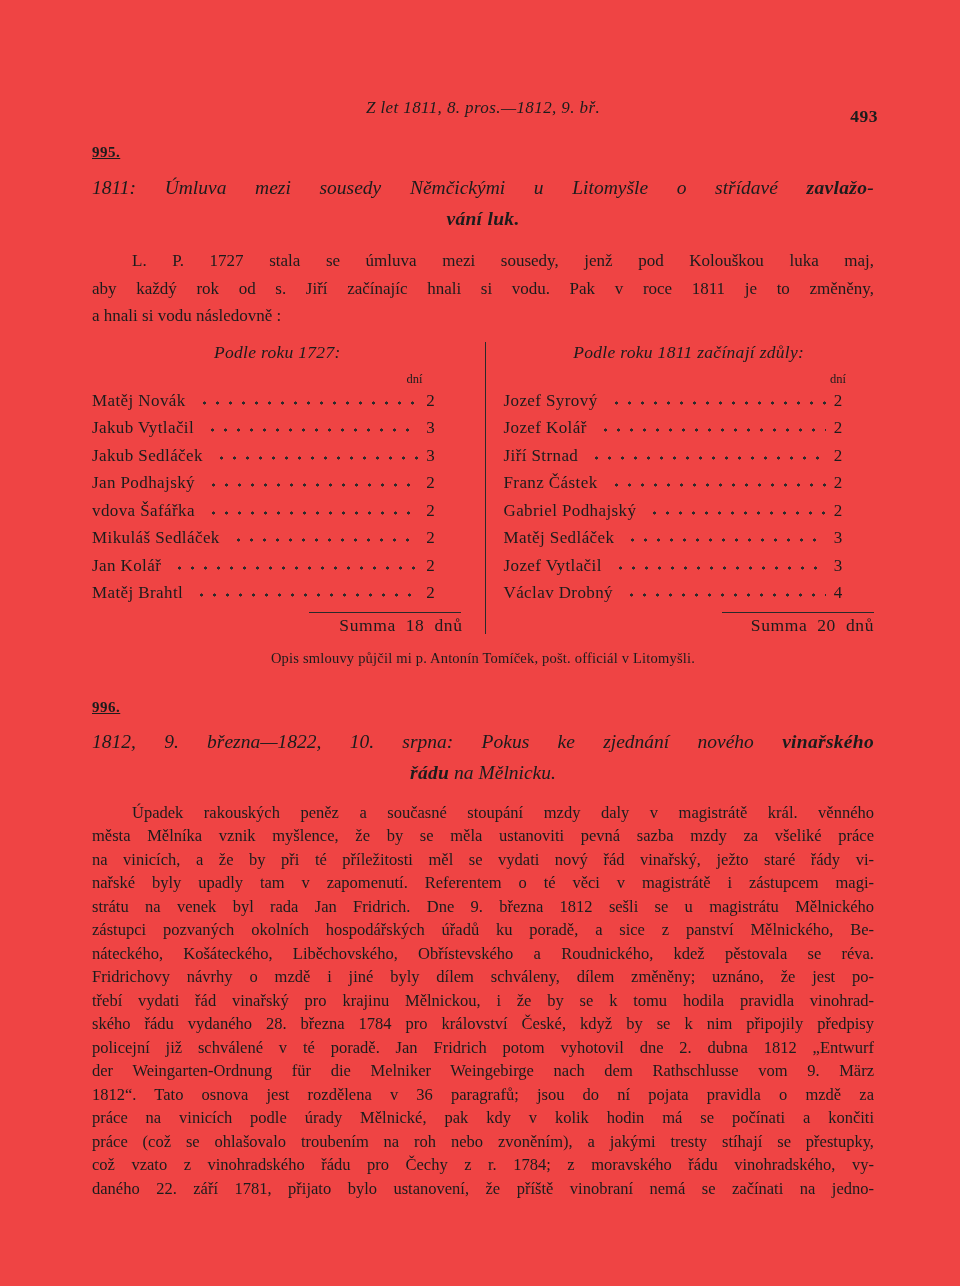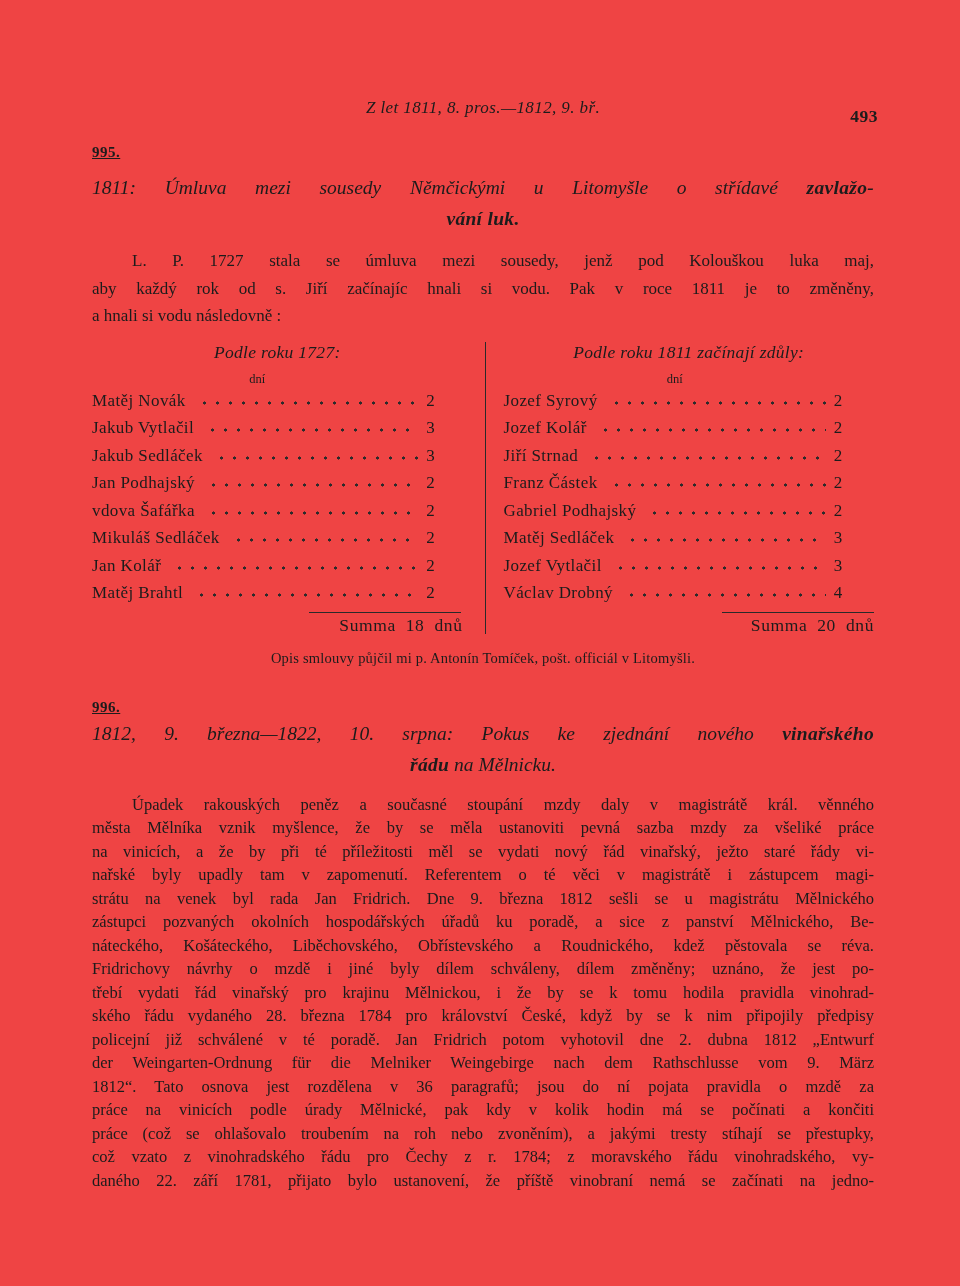--- a/index.html
+++ b/index.html
@@ -30,42 +30,42 @@
     text-align: left; font-weight: 700; font-size: 15px;
     letter-spacing: 0.5px;
     text-decoration: underline;
   }
   .num-995 { margin-top: 24px; }
   .num-996 { margin-top: 32px; }
 
   
   .entry-heading { font-style: italic; font-size: 19.5px; line-height: 31px; }
   .heading-995 { margin-top: 11px; }
-  .heading-996 { margin-top: 2px; font-style: italic; }
+  .heading-996 { margin-top: 10px; font-style: italic; }
   .hline-just { text-align: justify; text-align-last: justify; }
   .hline-center { text-align: center; }
   .hbold { font-weight: 700; letter-spacing: 0.3px; text-align: center; }
 
   
   .intro { margin-top: 13px; font-size: 17px; line-height: 27.5px; }
   .intro .iline { text-align: justify; text-align-last: justify; }
   .intro .iline:first-of-type { padding-left: 40px; }
   .intro .iline:last-of-type { text-align-last: left; }
 
   
   .tables { margin-top: 12px; display: flex; }
   .tcol { flex: 1 1 0; }
   .tcol-left  { padding-right: 22px; }
   .tcol-right { padding-left: 18px; }
   .tdivider { width: 0; border-left: 1.5px solid #2a2a2a; margin-bottom: 2px; }
   .ttitle {
     font-style: italic; font-size: 17.5px; text-align: center;
     height: 30px; letter-spacing: 0.3px;
   }
-  .tunit { font-size: 12.5px; text-align: center; height: 19px; font-family: Liberation Serif, serif; }
+  .tunit { font-size: 12.5px; text-align: right; height: 19px; font-family: Liberation Serif, serif; }
   .tcol-left  .tunit { padding-right: 40px; }
   .tcol-right .tunit { padding-right: 28px; }
   .trow { display: flex; align-items: baseline; height: 27.5px; font-size: 17px; }
   .tcol-left  .trow { margin-right: 24px; }
   .tcol-right .trow { margin-right: 28px; }
   .tname { white-space: nowrap; letter-spacing: 0.4px; }
   .leader {
     flex: 1 1 auto; height: 14px; margin: 0 4px 0 12px;
     background-image: radial-gradient(circle, #2b2b2b 1.4px, transparent 1.7px);
     background-size: 13px 4px;

